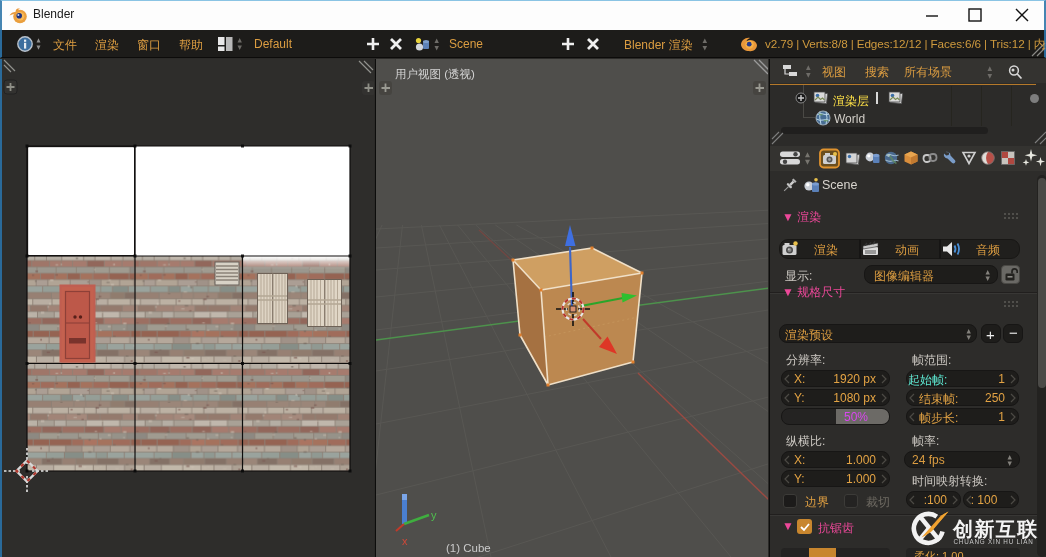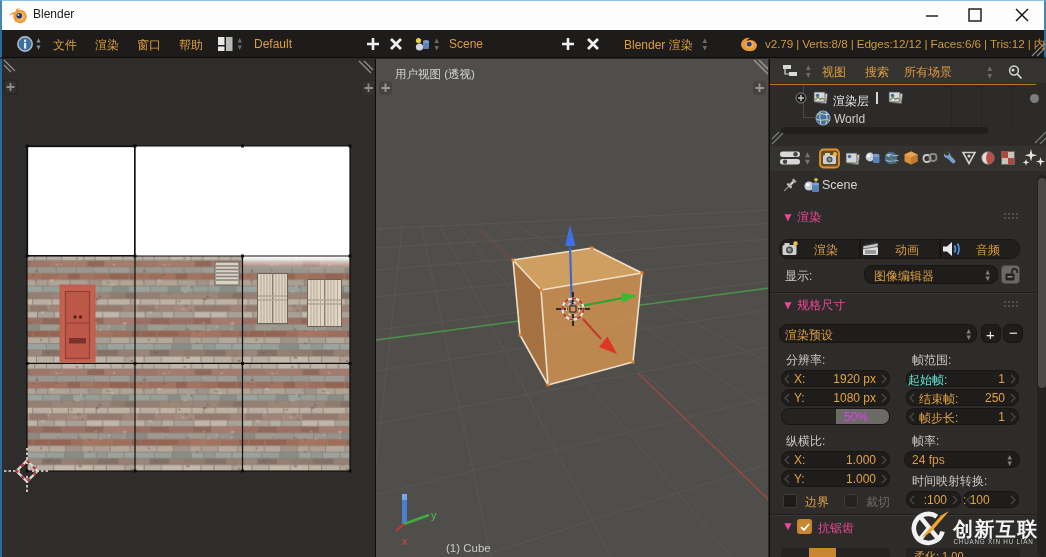--- a/index.html
+++ b/index.html
@@ -472,21 +472,21 @@
 <svg style="position:absolute;left:24px;top:31px" width="110" height="17" viewBox="0 0 110 17">
 <circle cx="7" cy="8" r="5" fill="#181818" stroke="#888" stroke-width="1"></circle>
         <path d="M7 5 v6 M4 8 h6" stroke="#ccc" stroke-width="1.4"></path>
 <g>
           <rect x="22" y="3" width="11" height="10" fill="#e8e8e8" stroke="#555" stroke-width="0.8" transform="rotate(6 27 8)"></rect>
 <rect x="20" y="2" width="11" height="10" fill="#dadada" stroke="#444" stroke-width="0.8"></rect>
 <circle cx="23.5" cy="5.5" r="1.8" fill="#3a6ea8"></circle>
           <path d="M21 10 l3 -3 l2.5 2.5 l2 -1.5 l2 2" stroke="#7a8a55" stroke-width="1.2" fill="none"></path>
         </g>
       </svg>
-<div class="abs" style="left:63px;top:34px;font-size:12px;color:#e5e5e5">渲染层</div>
+<div class="abs" style="left:63px;top:34px;font-size:12px;color:#fde047">渲染层</div>
 <div class="abs" style="left:106px;top:33px;width:2px;height:12px;background:#d8d8d8"></div>
 <svg style="position:absolute;left:117px;top:31px" width="20" height="17" viewBox="0 0 20 17">
 <rect x="4" y="3" width="11" height="10" fill="#e8e8e8" stroke="#555" stroke-width="0.8" transform="rotate(6 9 8)"></rect>
 <rect x="2" y="2" width="11" height="10" fill="#dadada" stroke="#444" stroke-width="0.8"></rect>
 <circle cx="5.5" cy="5.5" r="1.8" fill="#3a6ea8"></circle>
         <path d="M3 10 l3 -3 l2.5 2.5 l2 -1.5 l2 2" stroke="#7a8a55" stroke-width="1.2" fill="none"></path>
       </svg>
 <svg style="position:absolute;left:44px;top:50px" width="18" height="18" viewBox="0 0 18 18">
 <circle cx="9" cy="9" r="7" fill="#476d94" stroke="#a8b4be" stroke-width="0.9"></circle>
 <path d="M3 6 q3 -2.5 6 -1 q3 1.5 6 0 M2.5 10 q3 2 6.5 1 q4 -1 7 0.5 M6 2.5 q-1 6 1 13 M12 2.5 q2 6 0 13" stroke="#bcd8ea" stroke-width="1" fill="none"></path>
@@ -629,21 +629,21 @@
         <path d="M0.5 6.5 l4.4 0 l-2.2 -4.4 z M0.5 8.5 l4.4 0 l-2.2 4.4 z" fill="#83817c"></path>
       </svg>
 <div class="abs" style="left:231px;top:119px;width:19px;height:19px;background:#6a6965;border-radius:4px;border:1px solid #4a4945"></div>
 <svg style="position:absolute;left:234px;top:121px" width="14" height="15" viewBox="0 0 14 15">
 <rect x="1.5" y="6.5" width="9" height="7" rx="1.2" fill="#23221f"></rect>
         <path d="M8 6.5 v-2 a2.6 2.6 0 0 1 5.2 0 V6" stroke="#23221f" stroke-width="1.7" fill="none"></path>
         <rect x="3.5" y="9" width="5" height="1.6" fill="#8a8984"></rect>
       </svg>
 <div class="abs" style="left:0;top:146px;width:267px;height:1px;background:#211f1e"></div>
 <div class="abs" style="left:0;top:147px;width:267px;height:1px;background:#383735"></div>
-<div class="phead" style="left:12px;top:151px">▼ 规格尺寸</div>
+<div class="phead" style="left:12px;top:138px">▼ 规格尺寸</div>
 <svg style="position:absolute;left:233px;top:154px" width="18" height="10">
         <g fill="#5c5b57">
           <circle cx="2" cy="2" r="1"></circle>
           <circle cx="6" cy="2" r="1"></circle>
           <circle cx="10" cy="2" r="1"></circle>
           <circle cx="14" cy="2" r="1"></circle>
           <circle cx="2" cy="6" r="1"></circle>
           <circle cx="6" cy="6" r="1"></circle>
           <circle cx="10" cy="6" r="1"></circle>
           <circle cx="14" cy="6" r="1"></circle>
@@ -747,21 +747,21 @@
         <path d="M1 1 L5 5 L1 9" stroke="#4c4a45" stroke-width="1.2" fill="none"></path>
       </svg>
       <div class="abs" style="left:136px;top:347px;width:41px;text-align:right;font-size:12px;color:#e3a344">:100</div>
 <div class="abs field" style="left:193px;top:345px;width:56px;height:17px"></div>
       <svg style="position:absolute;left:196px;top:349px" width="6" height="10">
         <path d="M5 1 L1 5 L5 9" stroke="#4c4a45" stroke-width="1.2" fill="none"></path>
       </svg>
       <svg style="position:absolute;left:240px;top:349px" width="6" height="10">
         <path d="M1 1 L5 5 L1 9" stroke="#4c4a45" stroke-width="1.2" fill="none"></path>
       </svg>
-      <div class="abs" style="left:193px;top:347px;width:42px;text-align:left;font-size:12px;color:#e3a344">: 100</div>
+      <div class="abs" style="left:193px;top:347px;width:42px;text-align:center;font-size:12px;color:#e3a344">: 100</div>
 <div class="abs" style="left:0;top:368px;width:267px;height:1px;background:#211f1e"></div>
 <div class="abs" style="left:0;top:369px;width:267px;height:1px;background:#383735"></div>
 <div class="phead" style="left:12px;top:373px">▼</div>
 <div class="abs" style="left:27px;top:373px;width:15px;height:15px;background:#c8862e;border-radius:3px"></div>
 <svg style="position:absolute;left:29px;top:375px" width="12" height="12">
         <path d="M2 6 l3 3 l5 -6" stroke="#fff" stroke-width="1.8" fill="none"></path>
       </svg>
 <div class="phead" style="left:48px;top:374px">抗锯齿</div>
 <div class="abs" style="left:11px;top:402px;width:109px;height:12px;background:#242322;border-radius:4px 4px 0 0"></div>
 <div class="abs" style="left:39px;top:402px;width:27px;height:12px;background:#c8862e"></div>

